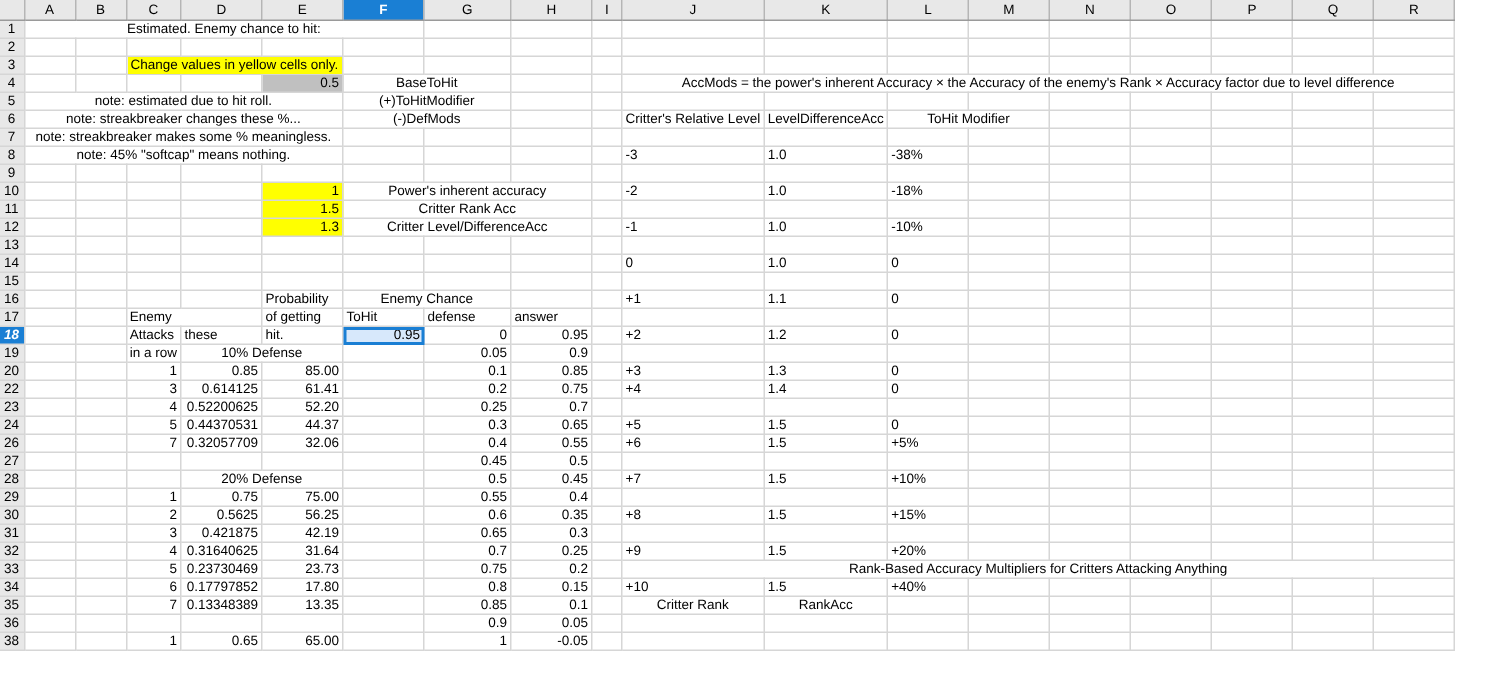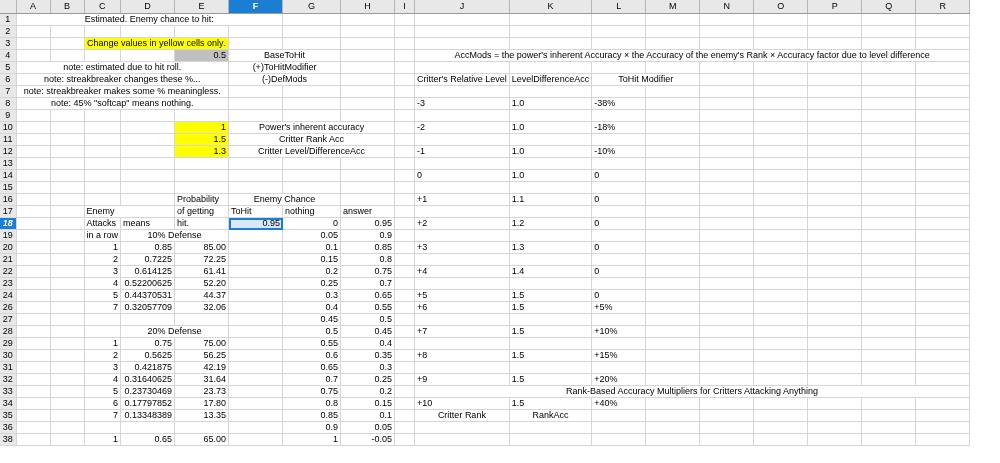--- a/index.html
+++ b/index.html
@@ -427,39 +427,39 @@
           <td></td>
           <td></td>
         </tr>
         <tr>
           <td class="rowhead">17</td>
           <td></td>
           <td></td>
           <td class="" colspan="2">Enemy</td>
           <td class="">of getting</td>
           <td class="">ToHit</td>
-          <td class="">nothing</td>
+          <td class="">defense</td>
           <td class="">answer</td>
           <td></td>
           <td></td>
           <td></td>
           <td></td>
           <td></td>
           <td></td>
           <td></td>
           <td></td>
           <td></td>
           <td></td>
         </tr>
         <tr>
           <td class="rowhead sel">18</td>
           <td></td>
           <td></td>
           <td class="">Attacks</td>
-          <td class="">means</td>
+          <td class="">these</td>
           <td class="">hit.</td>
           <td class="selcell num">0.95</td>
           <td class="num">0</td>
           <td class="num">0.95</td>
           <td></td>
           <td class="right-txt">+2</td>
           <td class="right-txt">1.2</td>
           <td class="right-txt">0</td>
           <td></td>
           <td></td>
@@ -495,41 +495,20 @@
           <td class="num">1</td>
           <td class="num">0.85</td>
           <td class="num">85.00</td>
           <td></td>
           <td class="num">0.1</td>
           <td class="num">0.85</td>
           <td></td>
           <td class="right-txt">+3</td>
           <td class="right-txt">1.3</td>
           <td class="right-txt">0</td>
-          <td></td>
-          <td></td>
-          <td></td>
-          <td></td>
-          <td></td>
-          <td></td>
-        </tr>
-        <tr>
-          <td class="rowhead">21</td>
-          <td></td>
-          <td></td>
-          <td class="num">2</td>
-          <td class="num">0.7225</td>
-          <td class="num">72.25</td>
-          <td></td>
-          <td class="num">0.15</td>
-          <td class="num">0.8</td>
-          <td></td>
-          <td></td>
-          <td></td>
-          <td></td>
           <td></td>
           <td></td>
           <td></td>
           <td></td>
           <td></td>
           <td></td>
         </tr>
         <tr>
           <td class="rowhead">22</td>
           <td></td>

